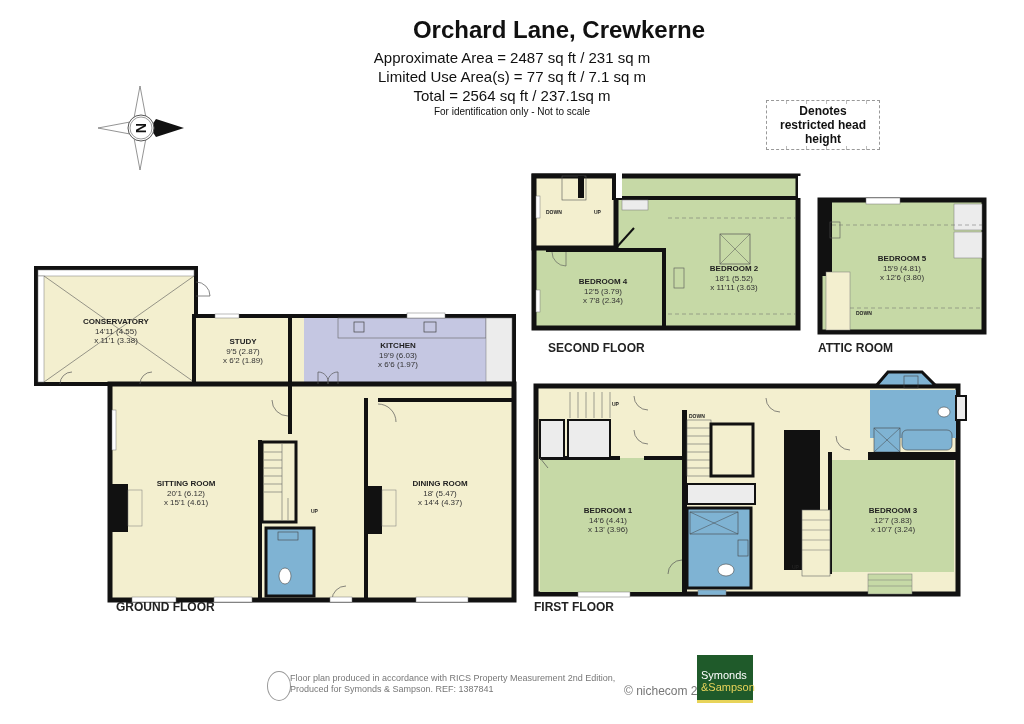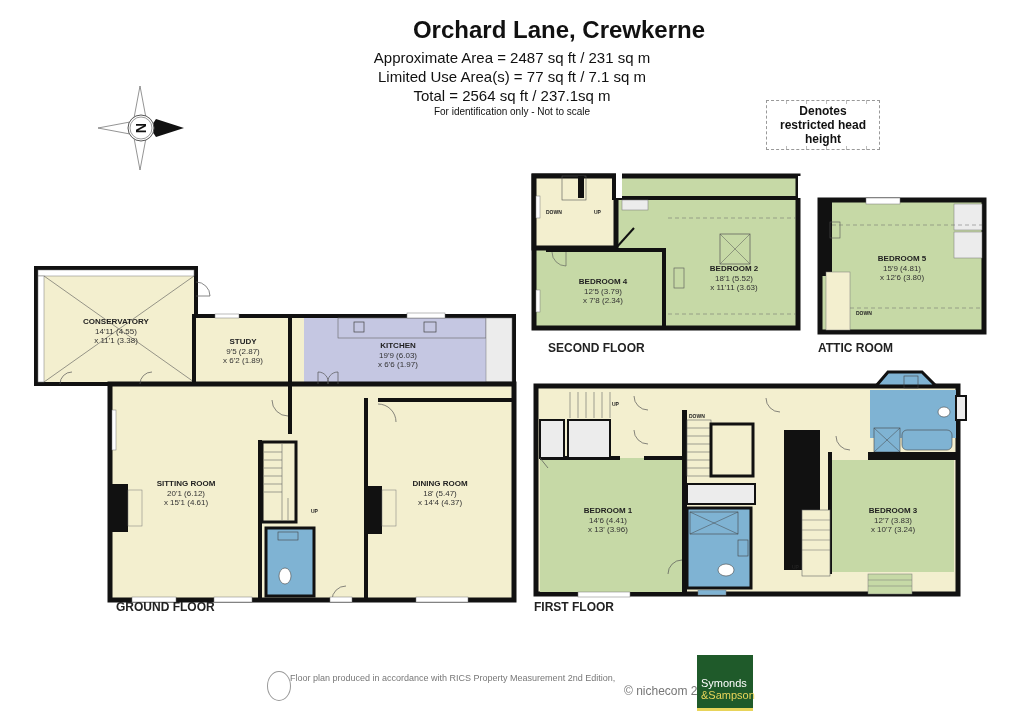--- a/index.html
+++ b/index.html
@@ -13,21 +13,21 @@
     background-image:repeating-linear-gradient(90deg,transparent 0 19px,#bbb 19px 20px);
     font-size:12px;font-weight:bold;text-align:center;line-height:14px;display:flex;align-items:center;justify-content:center;}
   .legend span{background:#fff;}
   svg{position:absolute;left:0;top:0;}
   .flabel{position:absolute;font-size:12px;font-weight:bold;color:#222;}
   .rname{font-family:"Liberation Sans",sans-serif;font-size:8px;font-weight:bold;fill:#222;text-anchor:middle;}
   .rdim{font-family:"Liberation Sans",sans-serif;font-size:8px;fill:#333;text-anchor:middle;}
   .small{font-family:"Liberation Sans",sans-serif;font-size:5px;font-weight:bold;fill:#222;}
   .footer{position:absolute;left:290px;top:673px;font-size:9px;color:#777;line-height:11px;}
   .copy{position:absolute;left:624px;top:684px;font-size:12px;color:#777;}
-  .logo{position:absolute;left:697px;top:655px;width:56px;height:56px;background:#1f5a2a;color:#fff;font-size:11px;line-height:12px;padding:0 0 0 4px;box-sizing:border-box;display:flex;flex-direction:column;justify-content:flex-end;padding-bottom:7px;border-bottom:3px solid #e8d45a;}
+  .logo{position:absolute;left:697px;top:655px;width:56px;height:48px;background:#1f5a2a;color:#fff;font-size:11px;line-height:12px;padding:0 0 0 4px;box-sizing:border-box;display:flex;flex-direction:column;justify-content:flex-end;padding-bottom:7px;border-bottom:3px solid #e8d45a;}
   .logo .amp{color:#e8d45a;}
   .person{position:absolute;left:267px;top:671px;width:22px;height:28px;border:1px solid #999;border-radius:50%;}
 </style>
 </head>
 <body>
 
 <div class="hdr title">Orchard Lane, Crewkerne</div>
 <div class="hdr area a1">Approximate Area = 2487 sq ft / 231 sq m</div>
 <div class="hdr area a2">Limited Use Area(s) = 77 sq ft / 7.1 sq m</div>
 <div class="hdr area a3">Total = 2564 sq ft / 237.1sq m</div>
@@ -274,18 +274,19 @@
 </svg>
 
 <div class="flabel" style="left:110px;top:600px;margin-left:6px;">GROUND FLOOR</div>
 <div class="flabel" style="left:534px;top:600px;">FIRST FLOOR</div>
 <div class="flabel" style="left:548px;top:341px;">SECOND FLOOR</div>
 <div class="flabel" style="left:818px;top:341px;">ATTIC ROOM</div>
 
 <div class="person"></div>
 <div class="footer">
   <div>Floor plan produced in accordance with RICS Property Measurement 2nd Edition,</div>
+  <div>Produced for Symonds &amp; Sampson.   REF:  1387841</div>
 </div>
 <div class="copy">© nichecom 2026.</div>
 <div class="logo">
   <span>Symonds</span>
   <span class="amp">&amp;Sampson</span>
 </div>
 
 </body></html>

